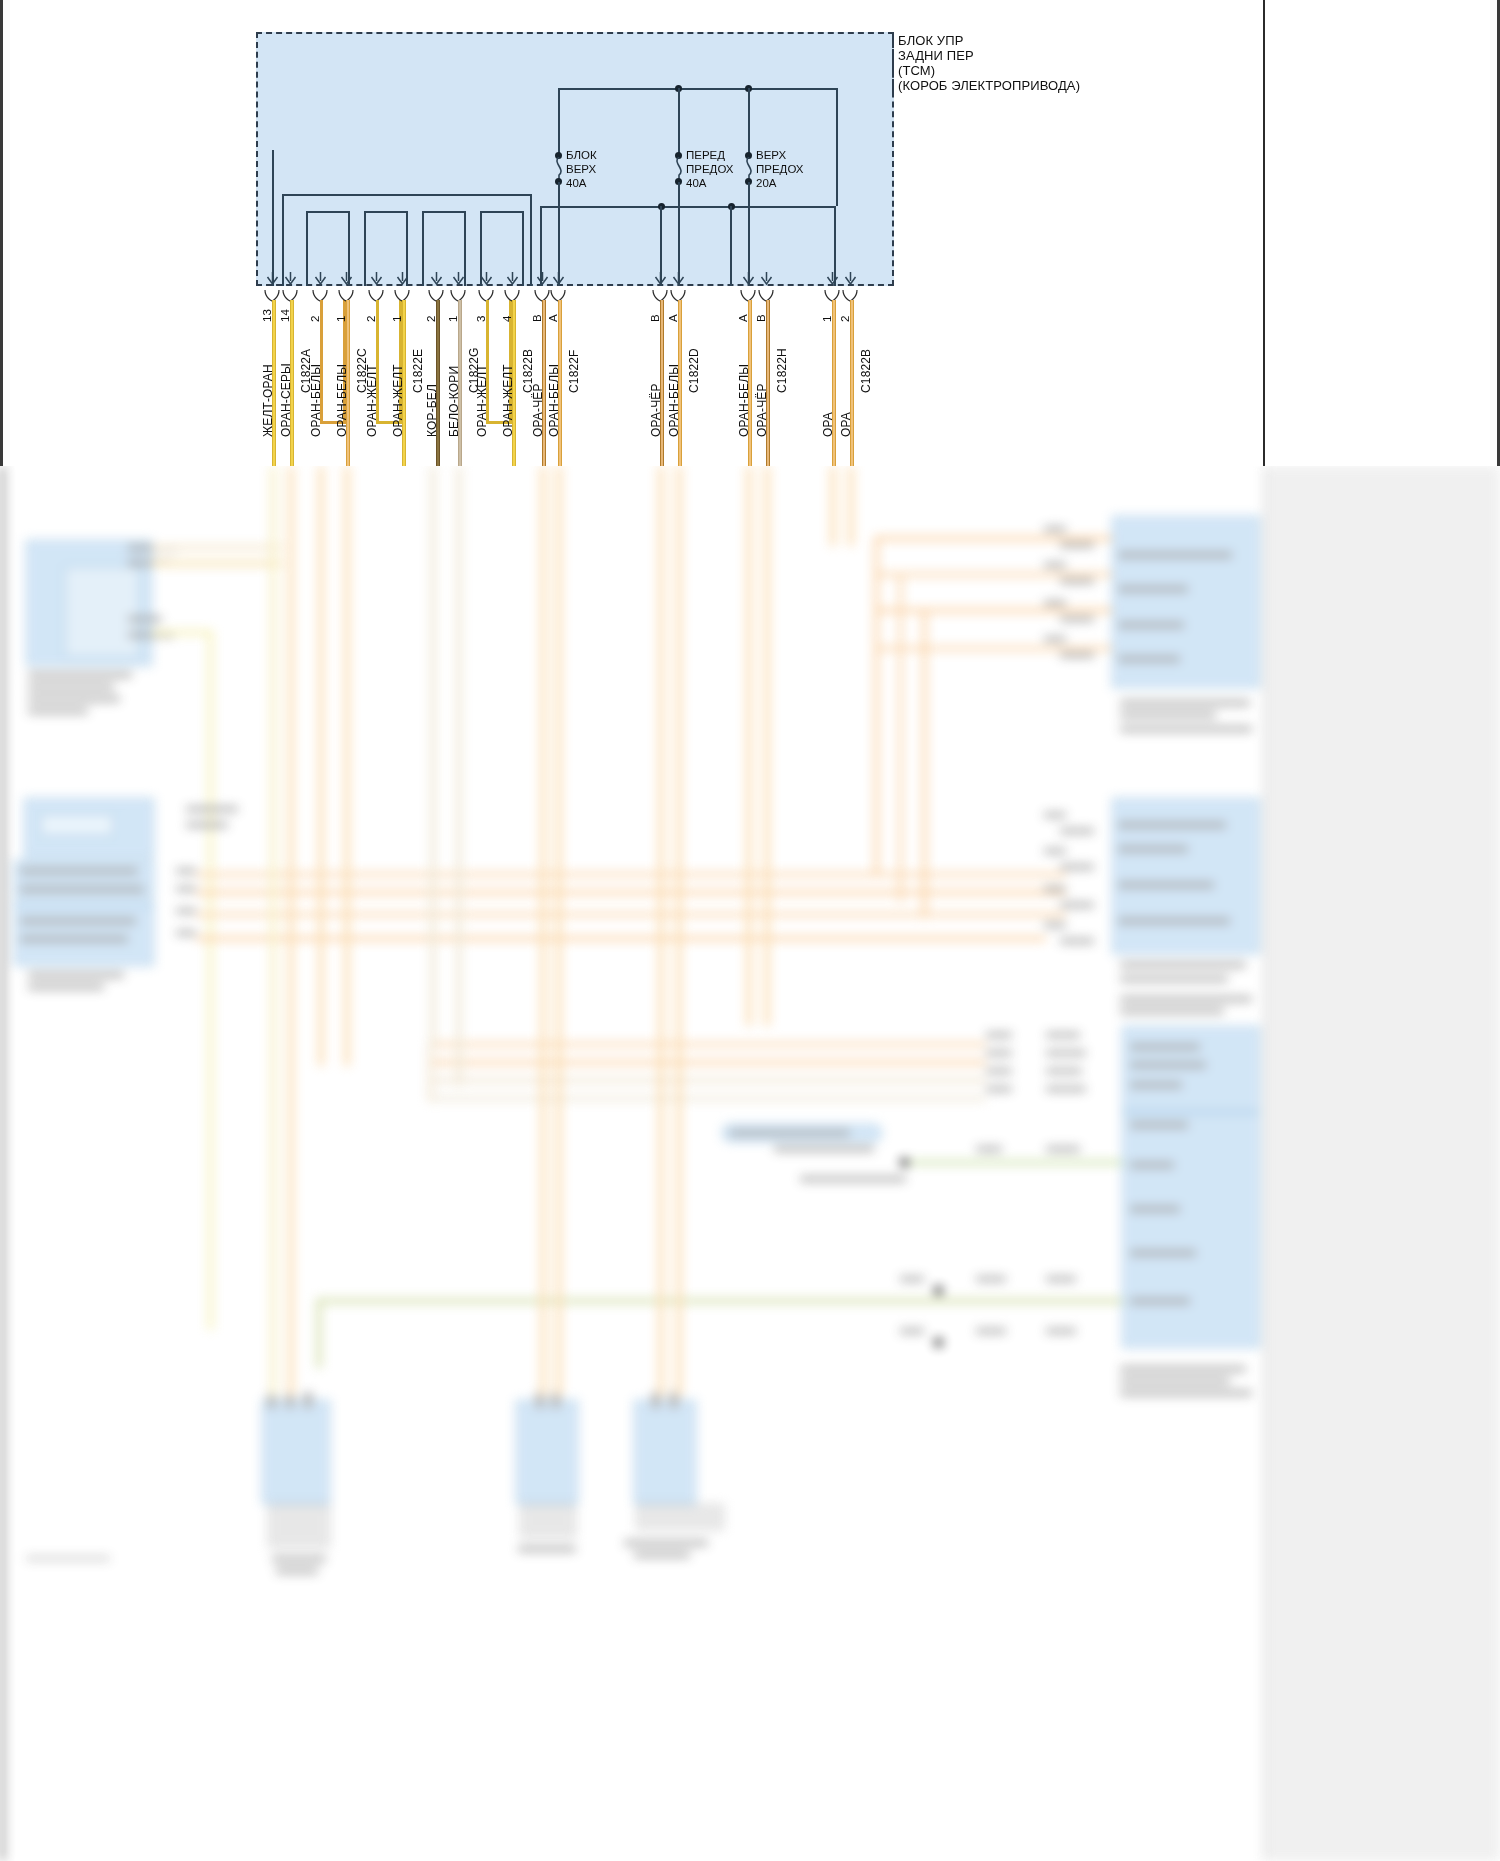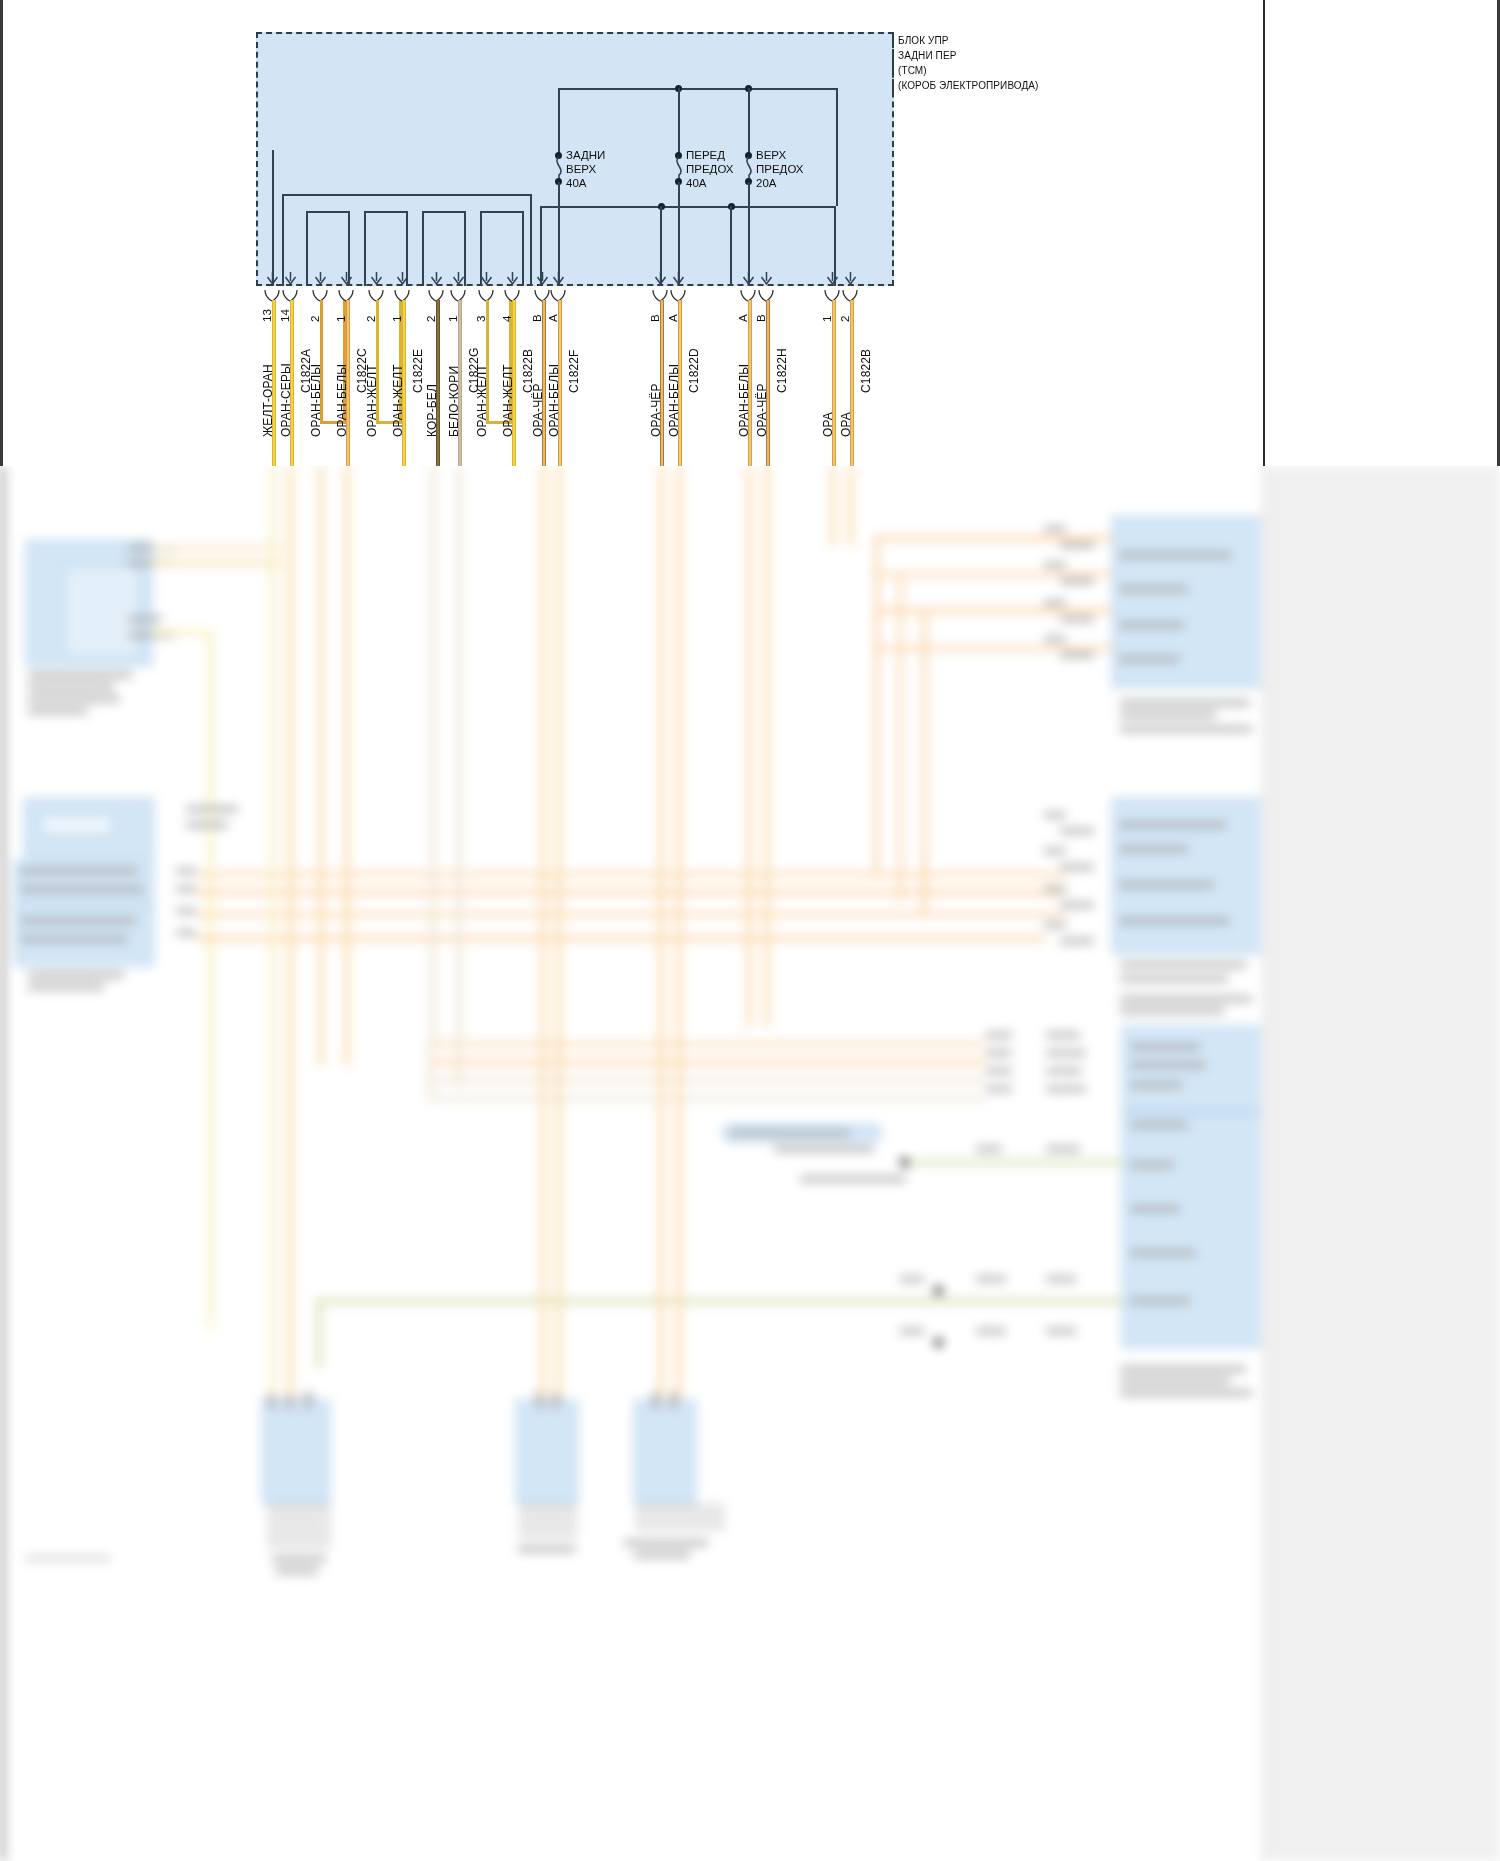--- a/index.html
+++ b/index.html
@@ -19,21 +19,21 @@
   
   #blur-band{position:absolute;left:0;top:466px;width:1500px;height:1395px;overflow:hidden;z-index:10;background:#fff;}
   #blur-inner{position:absolute;left:0;top:-466px;width:1500px;height:1861px;filter:blur(5.2px);opacity:.92;}
 
   
   .module{
     position:absolute;background:#d3e5f5;border:2px dashed #2e3d4d;
     box-sizing:border-box;
   }
   .module-label{
-    position:absolute;font-size:10px;line-height:15px;white-space:pre;
+    position:absolute;font-size:13px;line-height:15px;white-space:pre;
     color:#101010;letter-spacing:.1px;text-align:center;
   }
 
   
   .ln{position:absolute;background:#2e4456;}
   .ln.h{height:1.6px;}
   .ln.v{width:1.6px;}
   .dot{position:absolute;width:7px;height:7px;border-radius:50%;background:#16232e;}
 
   
@@ -285,21 +285,21 @@
     <div class="ln v" style="left:748px;top:88px;height:65px;"></div>
     <div class="ln v" style="left:836px;top:88px;height:118px;"></div>
 
     <div class="dot" style="left:555px;top:152px;"></div>
     <div class="fuse" style="left:552px;top:157px;">
       <svg width="14" height="28" viewBox="0 0 14 28">
           <path d="M7 0 C0 6, 14 12, 7 18 L7 28" fill="none" stroke="#2e4456" stroke-width="1.6"></path>
         </svg>
     </div>
     <div class="dot" style="left:555px;top:178px;"></div>
-    <div class="fuse-txt" style="left:566px;top:148px;">ЗАДНИ</div>
+    <div class="fuse-txt" style="left:566px;top:148px;">БЛОК</div>
     <div class="fuse-txt" style="left:566px;top:162px;">ВЕРХ</div>
     <div class="fuse-txt" style="left:566px;top:176px;">40А</div>
     <div class="ln v" style="left:558px;top:182px;height:104px;"></div>
 
     <div class="dot" style="left:675px;top:152px;"></div>
     <div class="fuse" style="left:672px;top:157px;">
       <svg width="14" height="28" viewBox="0 0 14 28">
           <path d="M7 0 C0 6, 14 12, 7 18 L7 28" fill="none" stroke="#2e4456" stroke-width="1.6"></path>
         </svg>
     </div>

